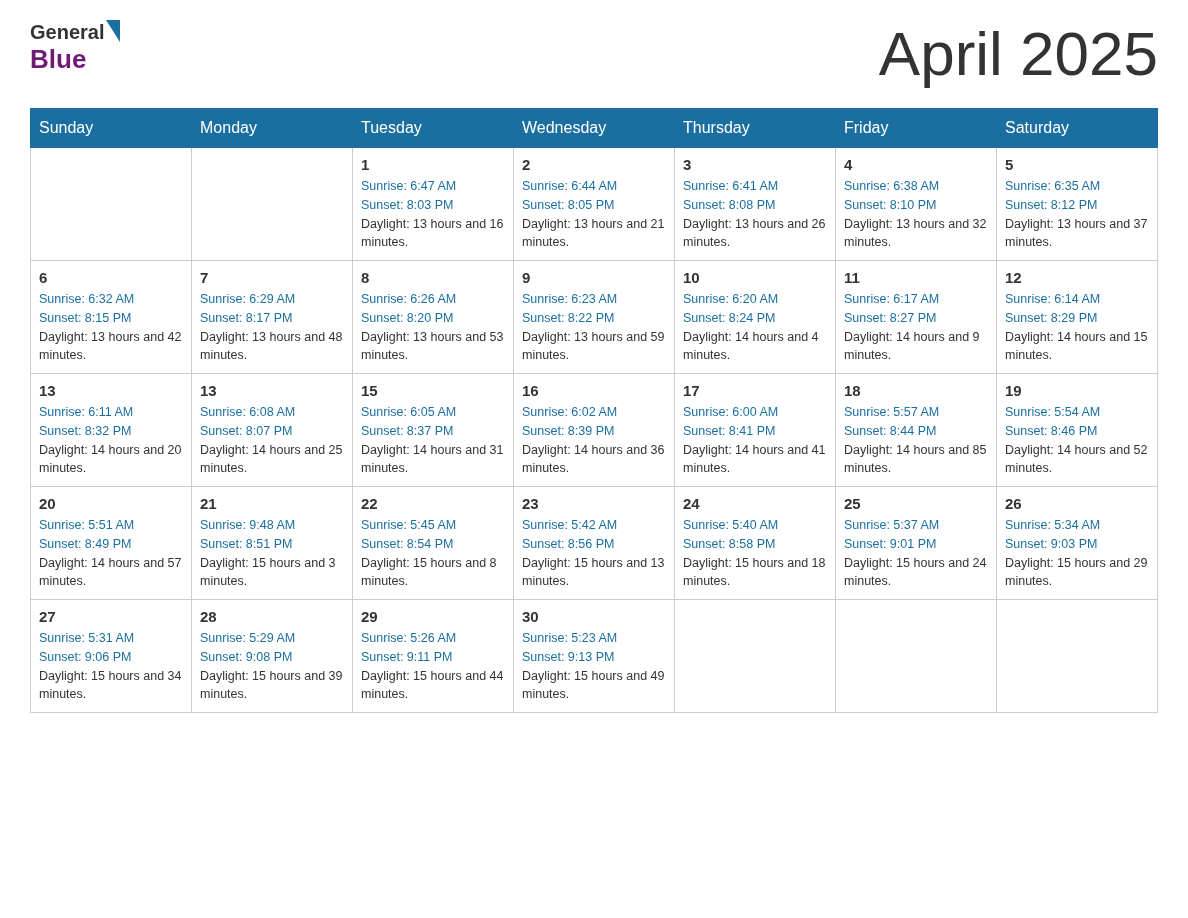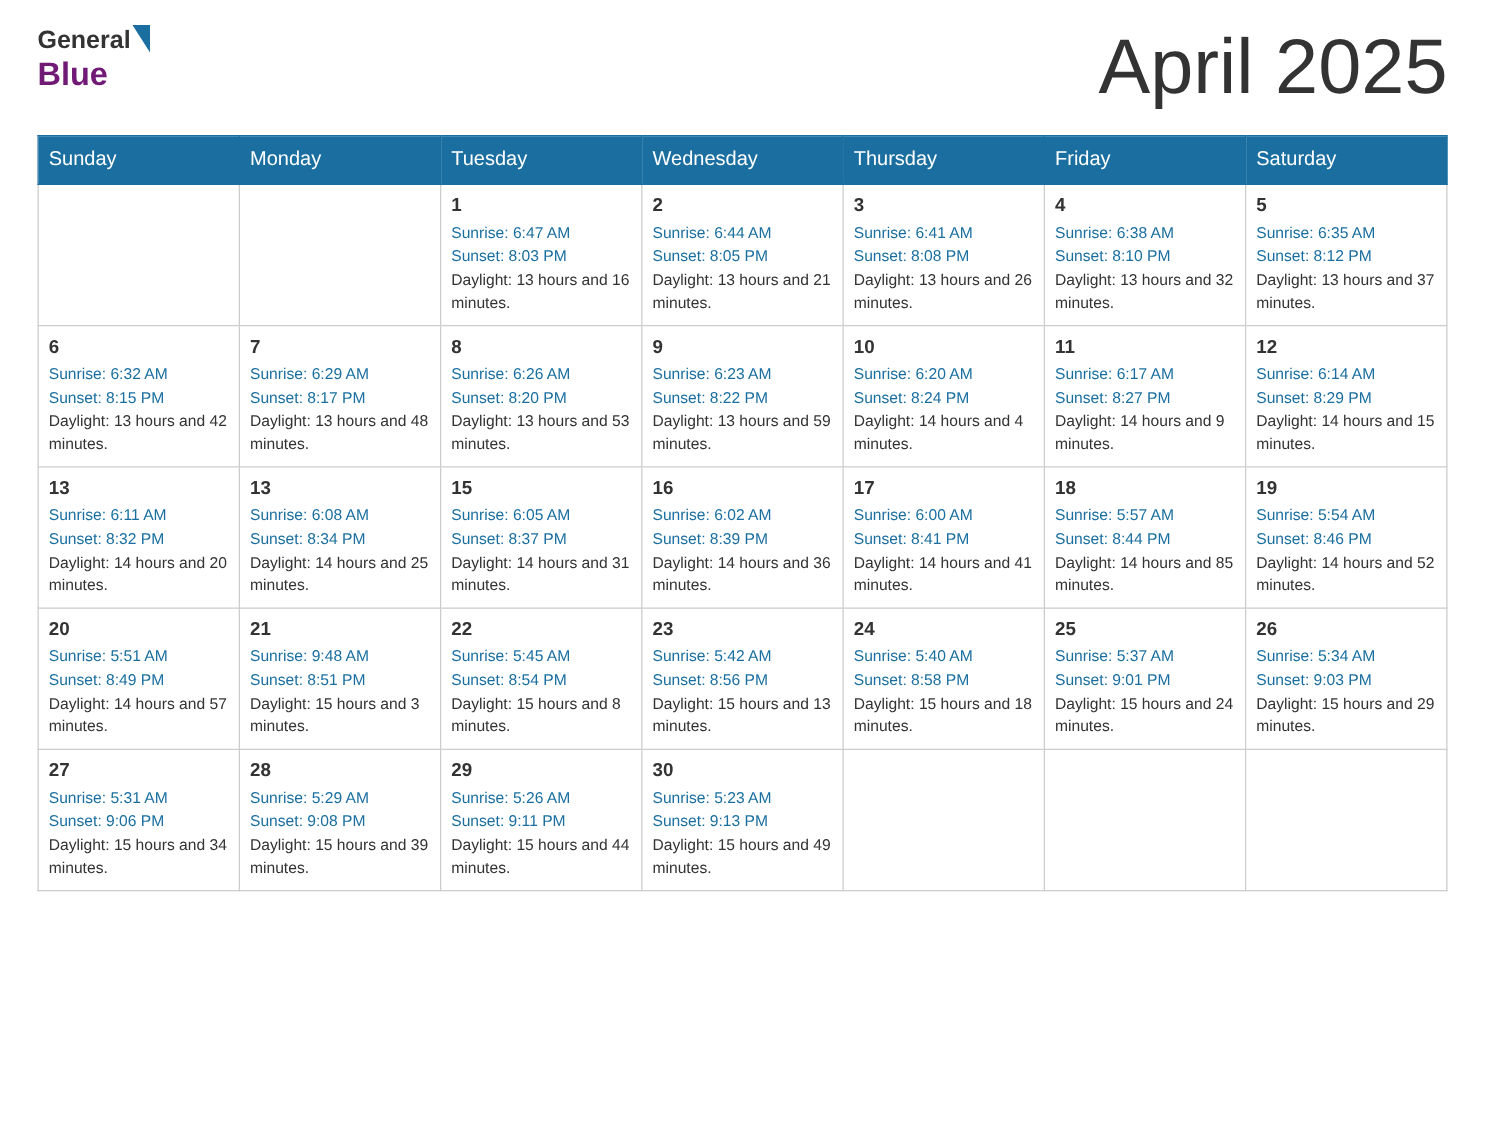--- a/index.html
+++ b/index.html
@@ -186,21 +186,21 @@
           <div class="day-info"><span class="sunrise">Sunrise: 6:14 AM</span><br><span class="sunset">Sunset: 8:29 PM</span><br><span class="daylight">Daylight: 14 hours and 15 minutes.</span></div>
         </td>
       </tr>
       <tr>
         <td>
           <span class="day-number">13</span>
           <div class="day-info"><span class="sunrise">Sunrise: 6:11 AM</span><br><span class="sunset">Sunset: 8:32 PM</span><br><span class="daylight">Daylight: 14 hours and 20 minutes.</span></div>
         </td>
         <td>
           <span class="day-number">13</span>
-          <div class="day-info"><span class="sunrise">Sunrise: 6:08 AM</span><br><span class="sunset">Sunset: 8:34 PM</span><br><span class="daylight">Daylight: 14 hours and 25 minutes.</span></div>
+          <div class="day-info"><span class="sunrise">Sunrise: 6:08 AM</span><br><span class="sunset">Sunset: 8:07 PM</span><br><span class="daylight">Daylight: 14 hours and 25 minutes.</span></div>
         </td>
         <td>
           <span class="day-number">15</span>
           <div class="day-info"><span class="sunrise">Sunrise: 6:05 AM</span><br><span class="sunset">Sunset: 8:37 PM</span><br><span class="daylight">Daylight: 14 hours and 31 minutes.</span></div>
         </td>
         <td>
           <span class="day-number">16</span>
           <div class="day-info"><span class="sunrise">Sunrise: 6:02 AM</span><br><span class="sunset">Sunset: 8:39 PM</span><br><span class="daylight">Daylight: 14 hours and 36 minutes.</span></div>
         </td>
         <td>

